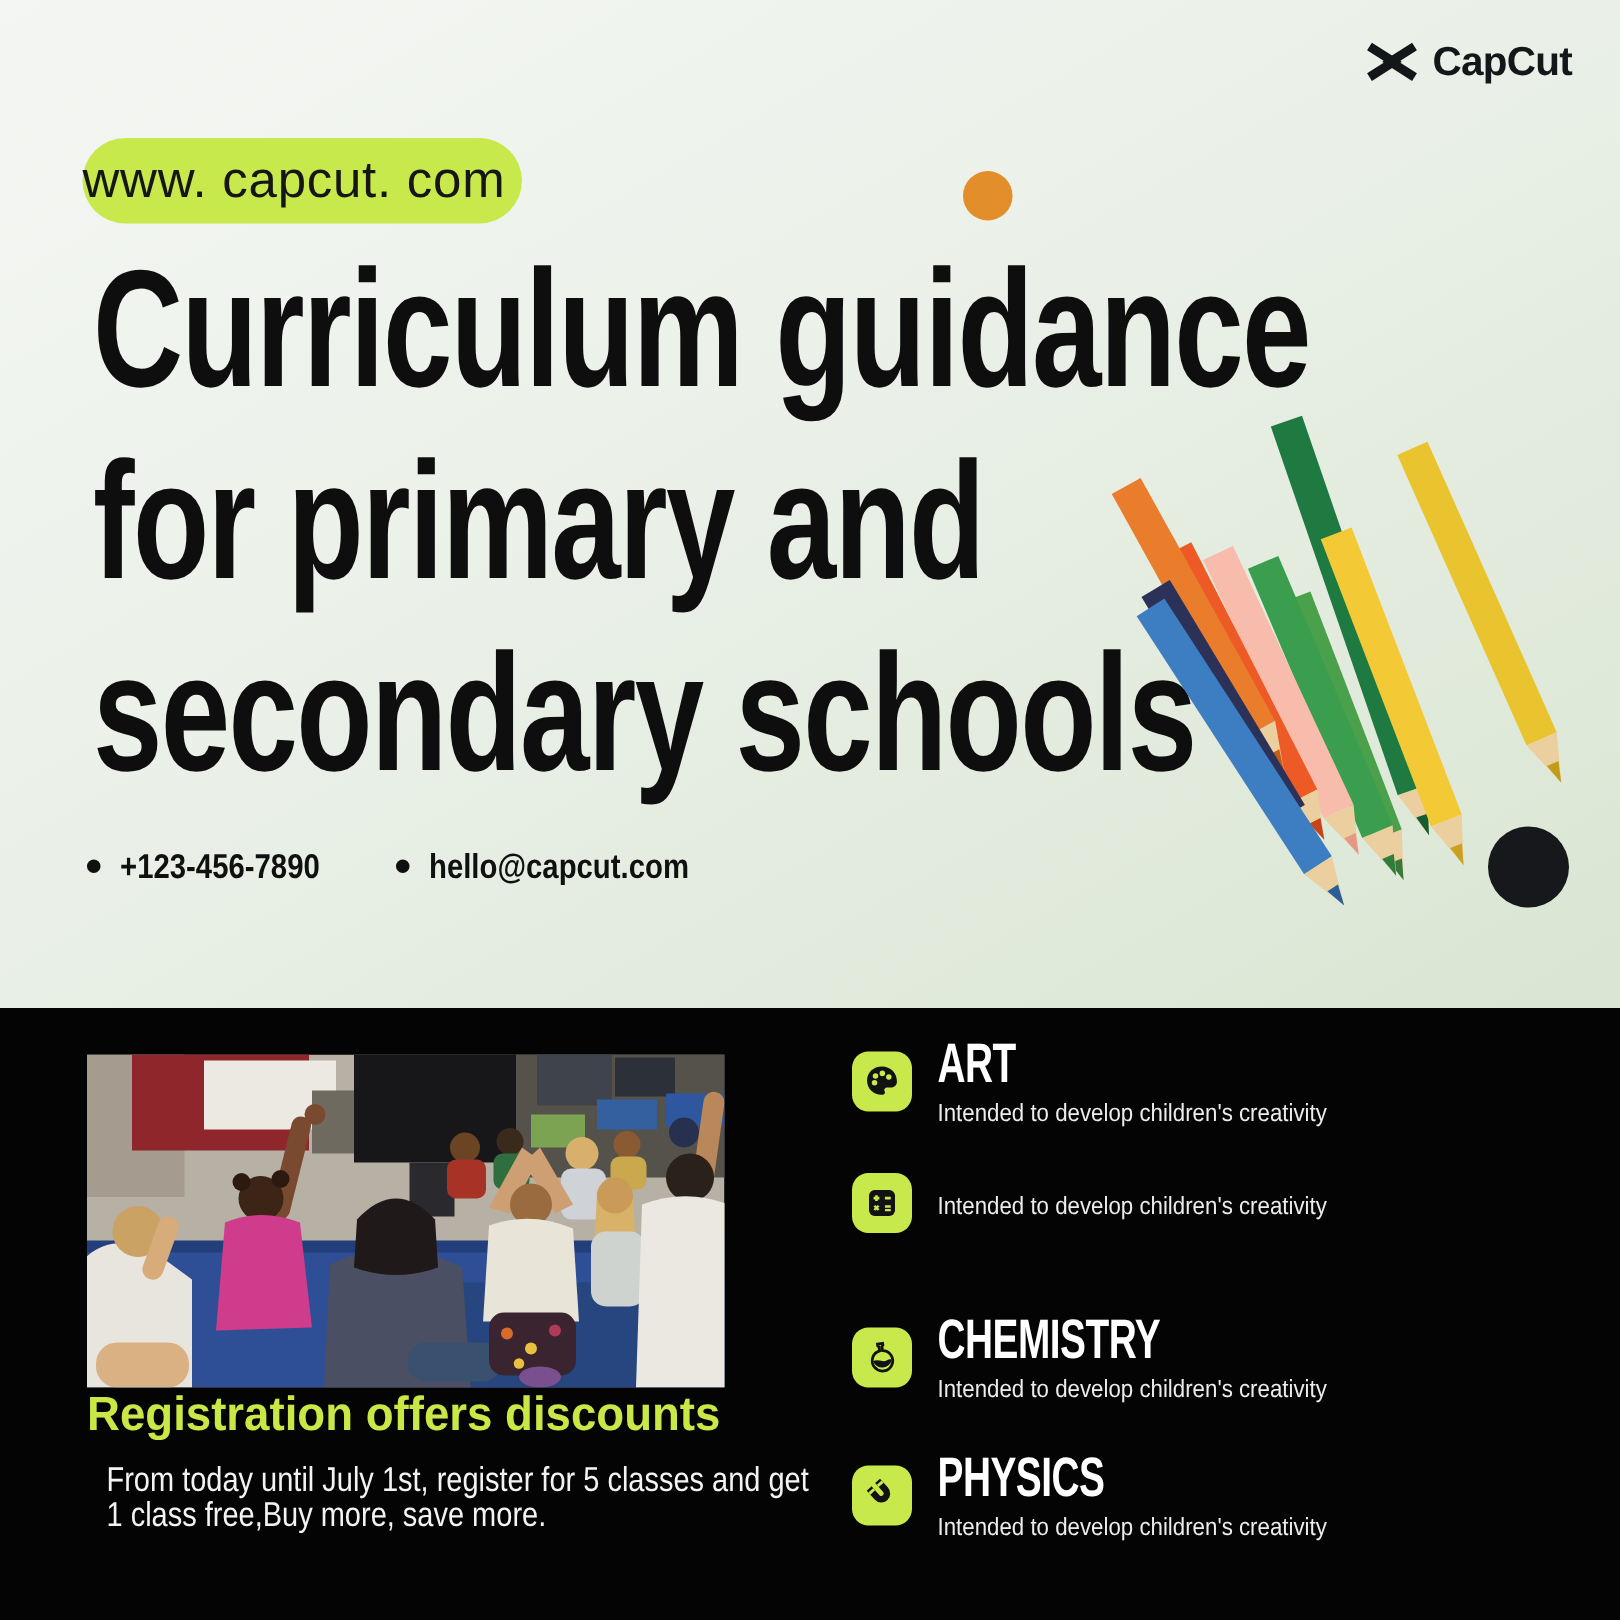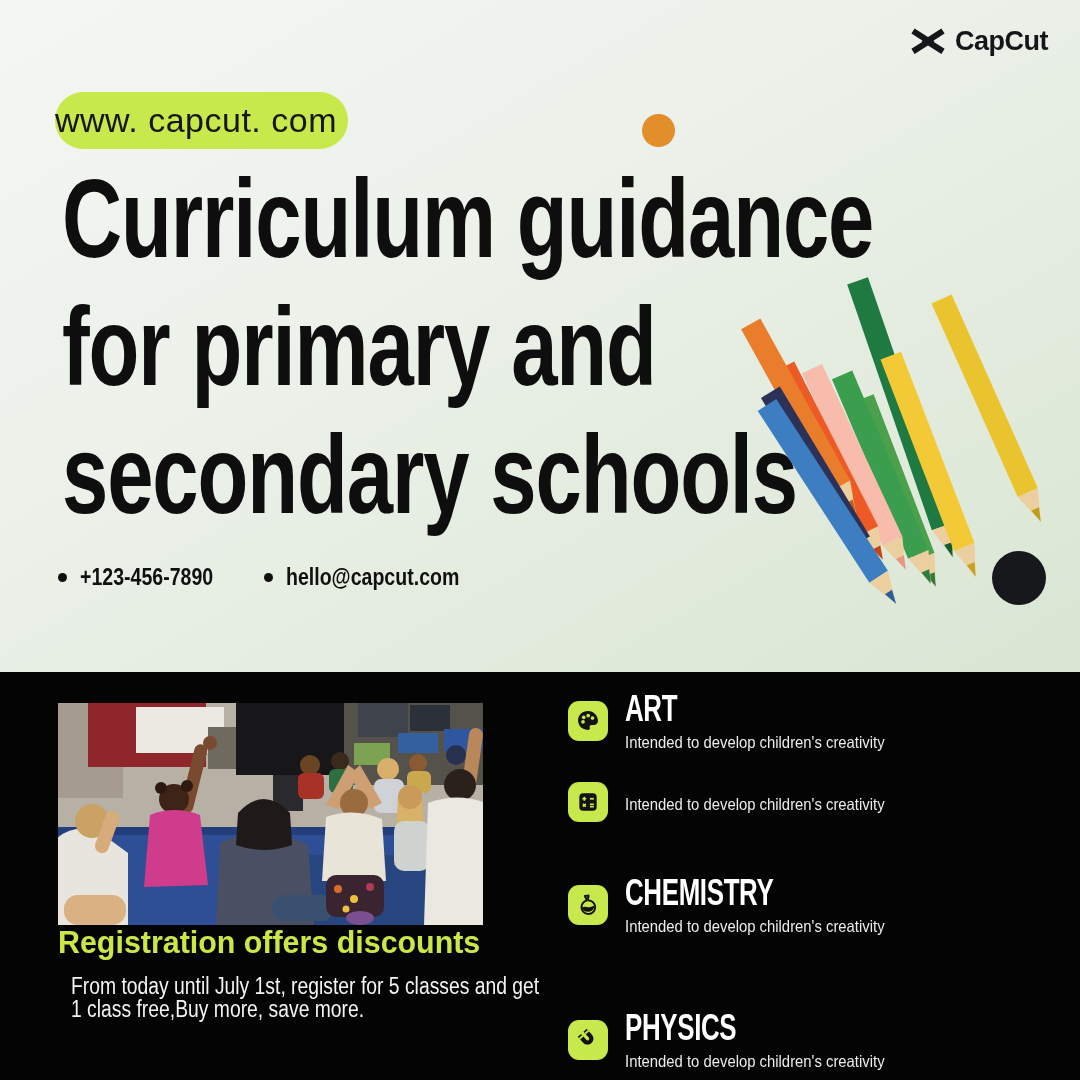--- a/index.html
+++ b/index.html
@@ -37,21 +37,21 @@
   
   .bottom-section{position:absolute;left:0;top:672px;width:1080px;height:408px;background:#040404;}
   .photo{position:absolute;left:58px;top:31px;width:425px;height:222px;}
   .offer-heading{
     position:absolute;left:58px;top:252px;font-size:32px;font-weight:bold;color:#c9e845;
     display:inline-block;white-space:nowrap;transform:scaleX(0.95);transform-origin:left center;
   }
   .offer-body{position:absolute;left:58px;top:303px;color:#f3f3f3;font-size:23px;line-height:23px;margin-left:13px;}
   .offer-line{display:block;white-space:nowrap;transform:scaleX(0.84);transform-origin:left center;}
   .subject-row{position:absolute;left:568px;display:flex;align-items:center;gap:17px;}
-  .row-0{top:18px;} .row-1{top:110px;} .row-2{top:202px;} .row-3{top:294px;margin-top:43px;}
+  .row-0{top:18px;} .row-1{top:110px;} .row-2{top:202px;} .row-3{top:294px;}
   .icon-box{width:40px;height:40px;border-radius:11px;background:#c8e94b;display:flex;align-items:center;justify-content:center;flex:0 0 auto;}
   .subject-title{font-size:37px;line-height:38px;font-weight:bold;color:#ffffff;
     display:inline-block;white-space:nowrap;transform:scaleX(0.70);transform-origin:left center;letter-spacing:-0.5px;}
   .subject-desc{font-size:16.5px;color:#ececec;margin-top:5px;
     display:inline-block;white-space:nowrap;transform:scaleX(0.90);transform-origin:left center;}
 </style>
 </head>
 <body>
 
 <div class="poster">

